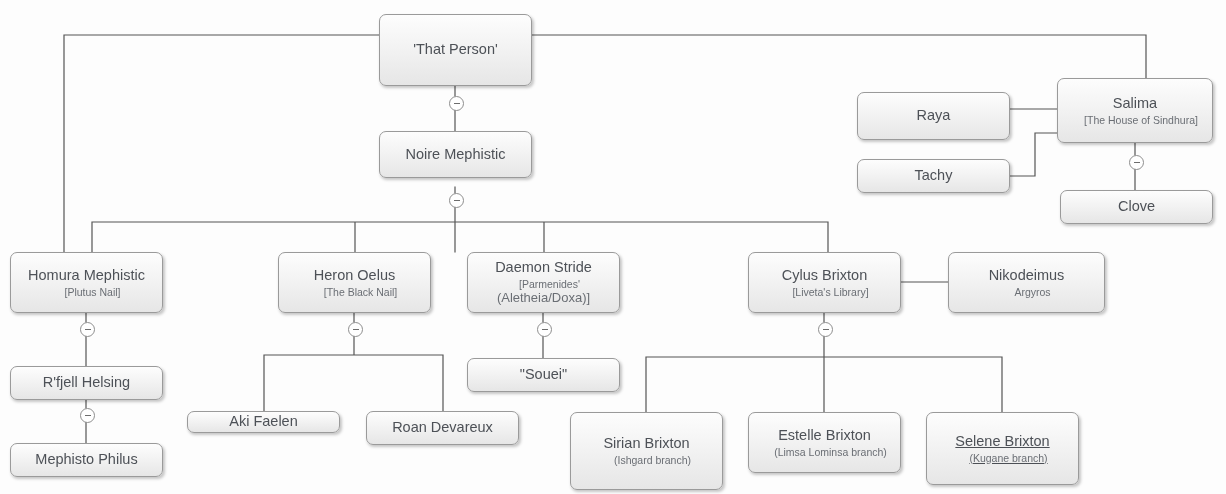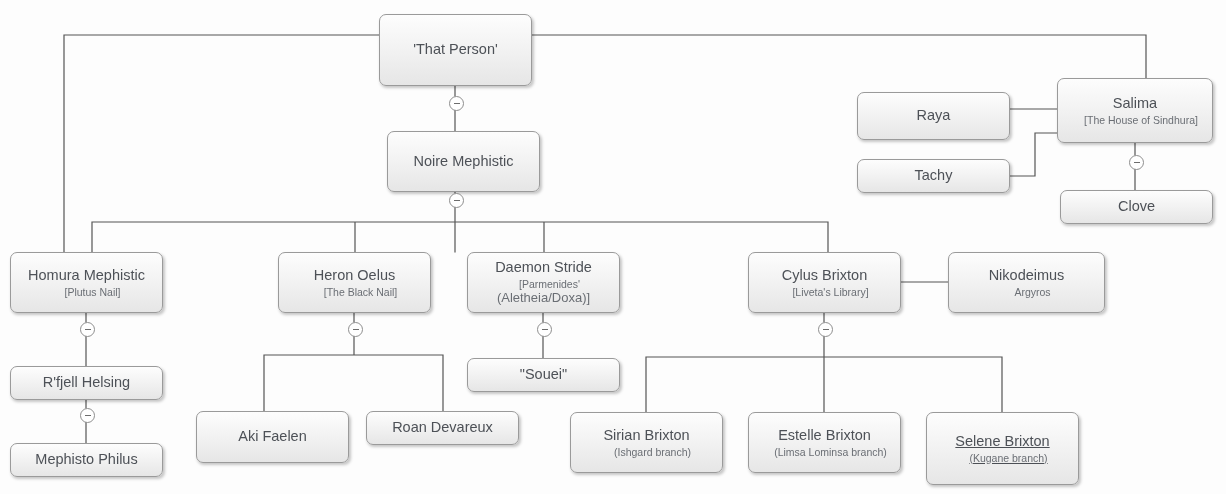--- a/index.html
+++ b/index.html
@@ -108,21 +108,21 @@
         <path d="M 824 313 L 824 322"></path>
         <path d="M 824 335 L 824 357 M 646 357 L 1002 357 M 646 357 L 646 412 M 824 357 L 824 412 M 1002 357 L 1002 412"></path>
         <path d="M 901 282 L 948 282"></path>
       </g>
   </svg>
 
   <div id="node-layer">
       <div class="node" style="left: 379px; top: 14px; width: 153px; height: 72px; justify-content: center;">
         <div class="nm">'That Person'</div>
       </div>
-      <div class="node" style="left: 387px; top: 131px; width: 153px; height: 61px;">
+      <div class="node" style="left: 379px; top: 131px; width: 153px; height: 47px;">
         <div class="nm">Noire Mephistic</div>
       </div>
       <div class="node" style="left: 857px; top: 92px; width: 153px; height: 48px;">
         <div class="nm">Raya</div>
       </div>
       <div class="node" style="left: 857px; top: 159px; width: 153px; height: 34px;">
         <div class="nm">Tachy</div>
       </div>
       <div class="node" style="left: 1057px; top: 78px; width: 156px; height: 65px;">
         <div class="nm">Salima</div>
@@ -154,27 +154,27 @@
       </div>
       <div class="node" style="left: 10px; top: 366px; width: 153px; height: 34px;">
         <div class="nm">R'fjell Helsing</div>
       </div>
       <div class="node" style="left: 10px; top: 443px; width: 153px; height: 34px;">
         <div class="nm">Mephisto Philus</div>
       </div>
       <div class="node" style="left: 467px; top: 358px; width: 153px; height: 34px;">
         <div class="nm">"Souei"</div>
       </div>
-      <div class="node" style="left: 196px; top: 411px; width: 153px; height: 52px; justify-content: center;">
+      <div class="node" style="left: 187px; top: 411px; width: 153px; height: 22px; justify-content: center;">
         <div class="nm">Aki Faelen</div>
       </div>
       <div class="node" style="left: 366px; top: 411px; width: 153px; height: 34px;">
         <div class="nm">Roan Devareux</div>
       </div>
-      <div class="node" style="left: 570px; top: 412px; width: 153px; height: 61px;">
+      <div class="node" style="left: 570px; top: 412px; width: 153px; height: 78px;">
         <div class="nm">Sirian Brixton</div>
         <div class="sub">(Ishgard branch)</div>
       </div>
       <div class="node" style="left: 748px; top: 412px; width: 153px; height: 61px;">
         <div class="nm">Estelle Brixton</div>
         <div class="sub">(Limsa Lominsa branch)</div>
       </div>
       <div class="node" style="left: 926px; top: 412px; width: 153px; height: 73px; text-decoration: underline;">
         <div class="nm">Selene Brixton</div>
         <div class="sub">(Kugane branch)</div>

